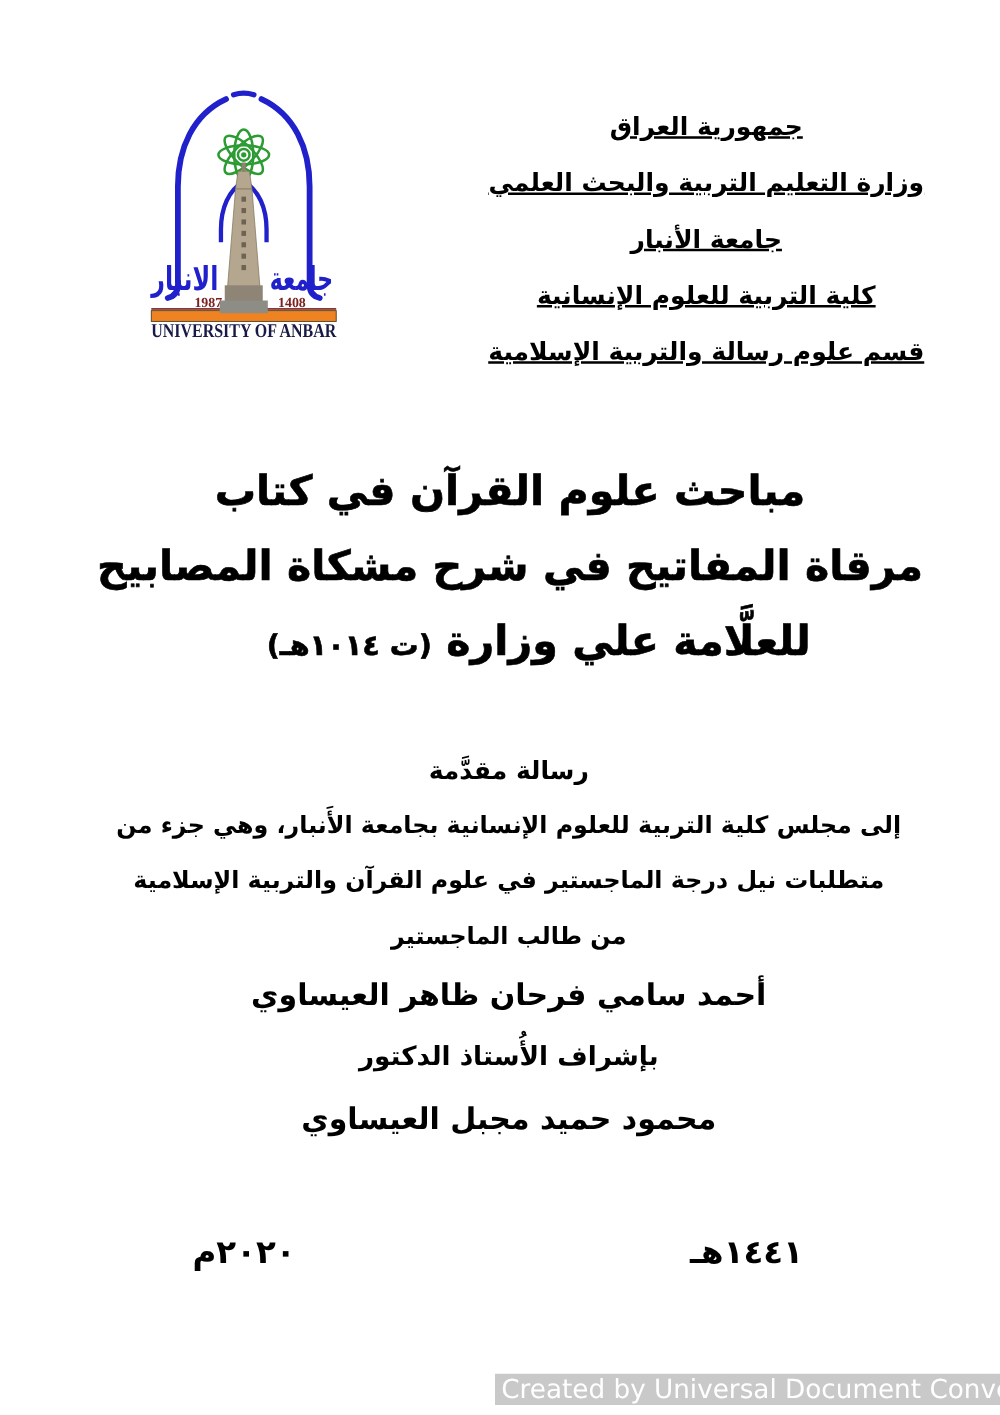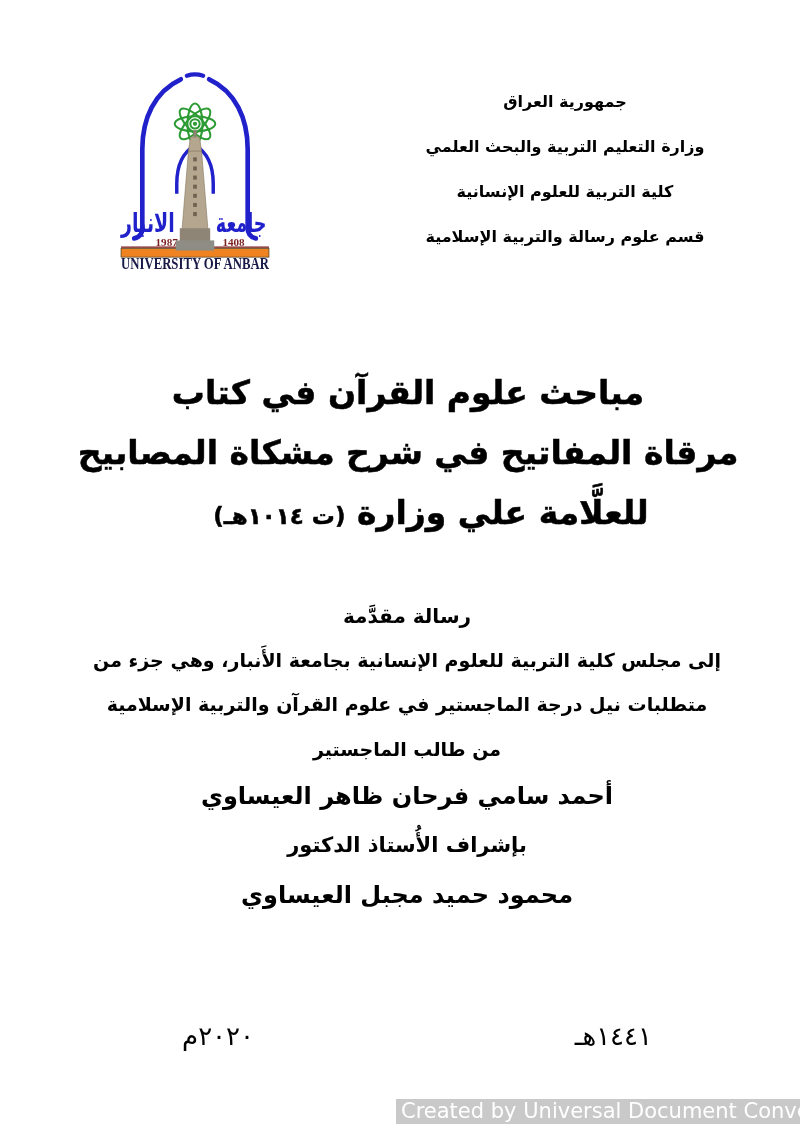--- a/index.html
+++ b/index.html
@@ -9,21 +9,21 @@
   }
   
   .logo{position:absolute;left:119px;top:72px;width:152px;height:199px;}
   .logo svg{display:block;}
   .cal{font:bold 26px "DejaVu Sans",sans-serif;fill:#2121cb;}
   .yr{font:bold 11px "Liberation Serif",serif;fill:#7c1f1f;}
   .uni{font:bold 15.5px "Liberation Serif",serif;fill:#191947;}
   
   .header{
     position:absolute;left:365px;top:79px;width:400px;
-    text-align:center;font-weight:bold;font-size:16px;
+    text-align:center;font-weight:bold;font-size:20px;text-decoration:underline;
   }
   .header .hline{line-height:45px;white-space:nowrap;}
   
   .title{
     position:absolute;left:0;top:363px;width:816px;text-align:center;
     font-weight:bold;-webkit-text-stroke:0.5px;
   }
   .title .tline{font-size:33px;line-height:60px;white-space:nowrap;}
   .title .paren{font-size:23px;margin-left:46px;}
   
@@ -31,22 +31,22 @@
     position:absolute;left:0;top:594px;width:814px;text-align:center;font-weight:bold;
   }
   .submission .s-small{font-size:19px;line-height:44px;white-space:nowrap;}
   .submission .s-first{font-size:20px;}
   .submission .s-from{line-height:46px;}
   .submission .s-name{font-size:24px;line-height:49px;white-space:nowrap;}
   .submission .s-sup{font-size:21px;line-height:49px;white-space:nowrap;}
   .submission .s-name2{line-height:51px;}
   
   .date{
-    position:absolute;top:1019px;width:100px;text-align:right;
-    font-size:26px;font-weight:normal;line-height:34px;white-space:nowrap;
+    position:absolute;top:985px;width:100px;text-align:left;
+    font-size:26px;font-weight:bold;line-height:34px;white-space:nowrap;
   }
   .date-hijri{left:552px;}
   .date-greg{left:154px;}
   
   .watermark{
     position:absolute;left:396px;top:1099px;width:404px;height:25px;
     background:#c9c9c9;color:#ffffff;font-size:21px;line-height:25px;
     padding-left:5px;box-sizing:border-box;white-space:nowrap;
     font-family:"DejaVu Sans",sans-serif;
   }
@@ -107,20 +107,21 @@
         <rect x="56" y="166" width="38" height="10" fill="#8d8d85"></rect>
       </g>
 
       <text class="uni" x="75" y="194.5" text-anchor="middle" textLength="146" lengthAdjust="spacingAndGlyphs">UNIVERSITY OF ANBAR</text>
     </svg>
   </div>
 
   <div class="header" dir="rtl">
     <div class="hline">جمهورية العراق</div>
     <div class="hline">وزارة التعليم التربية والبحث العلمي</div>
+    <div class="hline">جامعة الأنبار</div>
     <div class="hline">كلية التربية للعلوم الإنسانية</div>
     <div class="hline">قسم علوم رسالة والتربية الإسلامية</div>
   </div>
 
   <div class="title" dir="rtl">
     <div class="tline">مباحث علوم القرآن في كتاب</div>
     <div class="tline">مرقاة المفاتيح في شرح مشكاة المصابيح</div>
     <div class="tline">
       <span>للعلَّامة علي وزارة</span>
       <span class="paren">(ت ١٠١٤هـ)</span>

